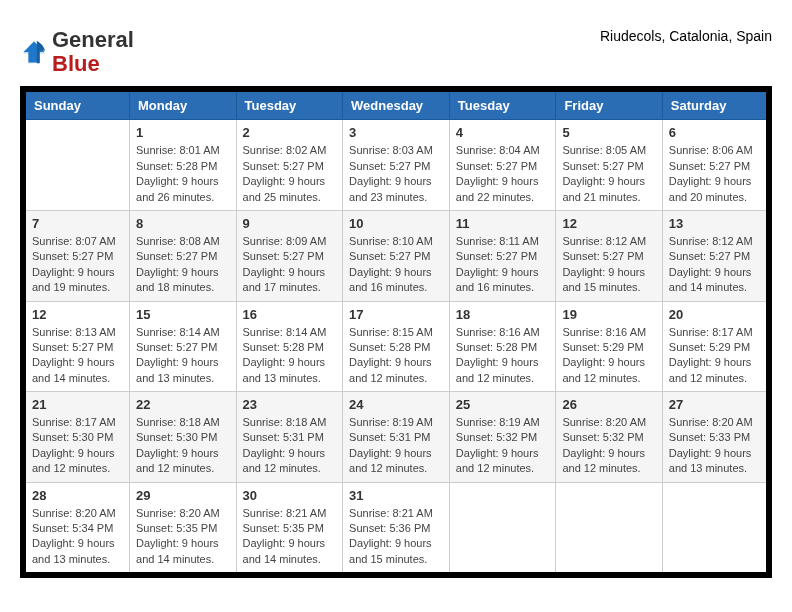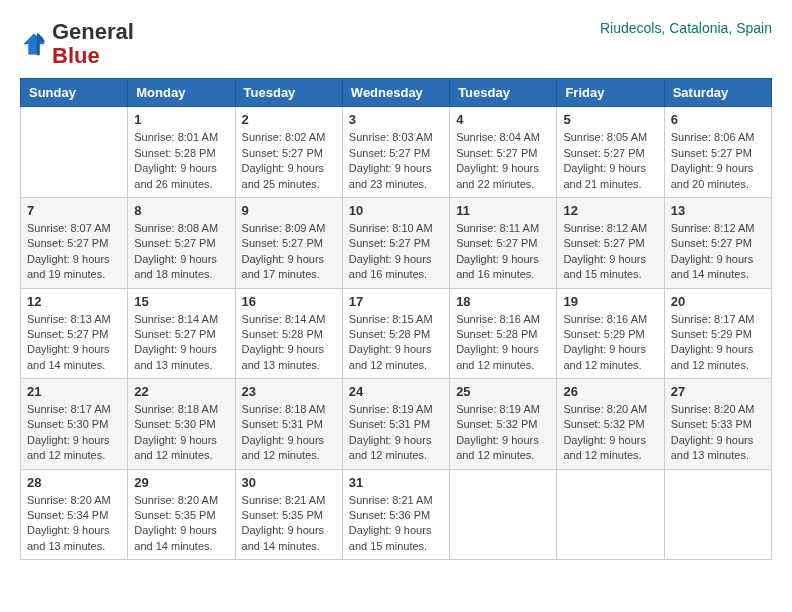--- a/index.html
+++ b/index.html
@@ -5,21 +5,21 @@
     * { box-sizing: border-box; margin: 0; padding: 0; }
     body {
       font-family: Arial, sans-serif;
       background: #fff;
       width: 792px;
       min-height: 612px;
       padding: 20px;
     }
     .container {
       width: 752px;
-      margin: 0 auto;
+      margin: 8px auto;
     }
     .header {
       display: flex;
       justify-content: space-between;
       align-items: flex-start;
       margin-bottom: 10px;
     }
     .logo {
       display: flex;
       align-items: center;
@@ -39,26 +39,26 @@
     .title-block {
       text-align: right;
     }
     .month-year {
       font-size: 32px;
       font-weight: bold;
       color: #333;
     }
     .location {
       font-size: 14px;
-      color: #0f766e;
+      color: #000000;
     }
     .calendar {
       width: 100%;
       border-collapse: collapse;
-      border: 1px solid #000000;
+      border: 6px solid #000000;
     }
     .calendar th {
       background-color: #2a6db5;
       color: #fff;
       text-align: left;
       padding: 6px 8px;
       font-size: 13px;
       border: 1px solid #1a5a9a;
     }
     .calendar td {

